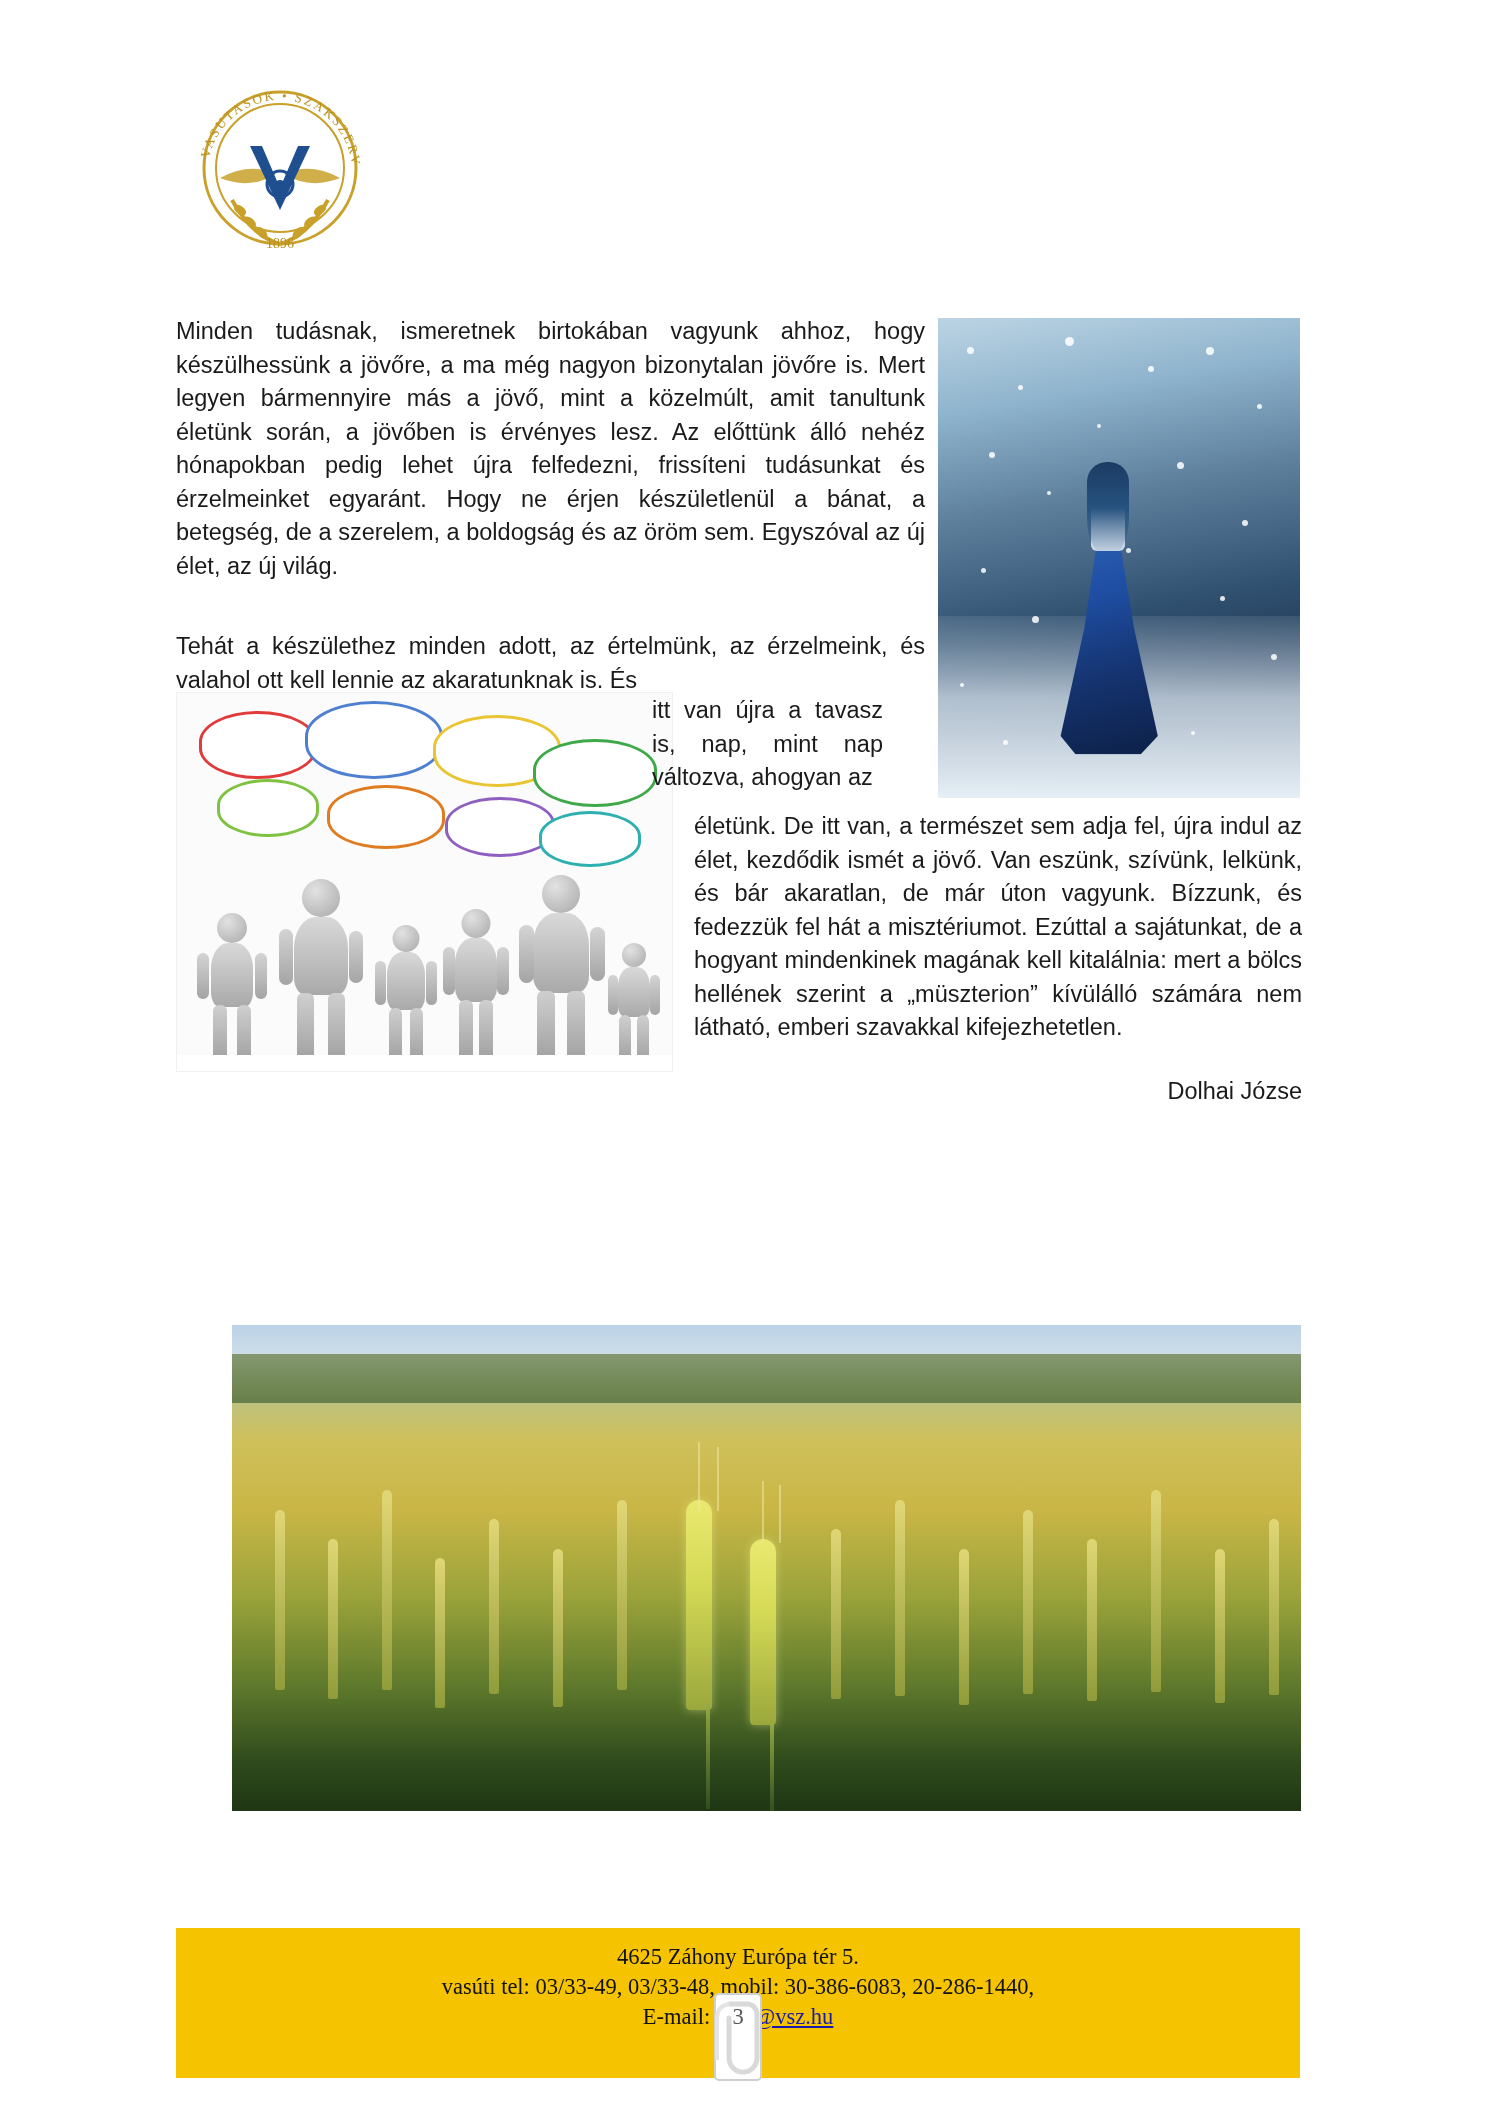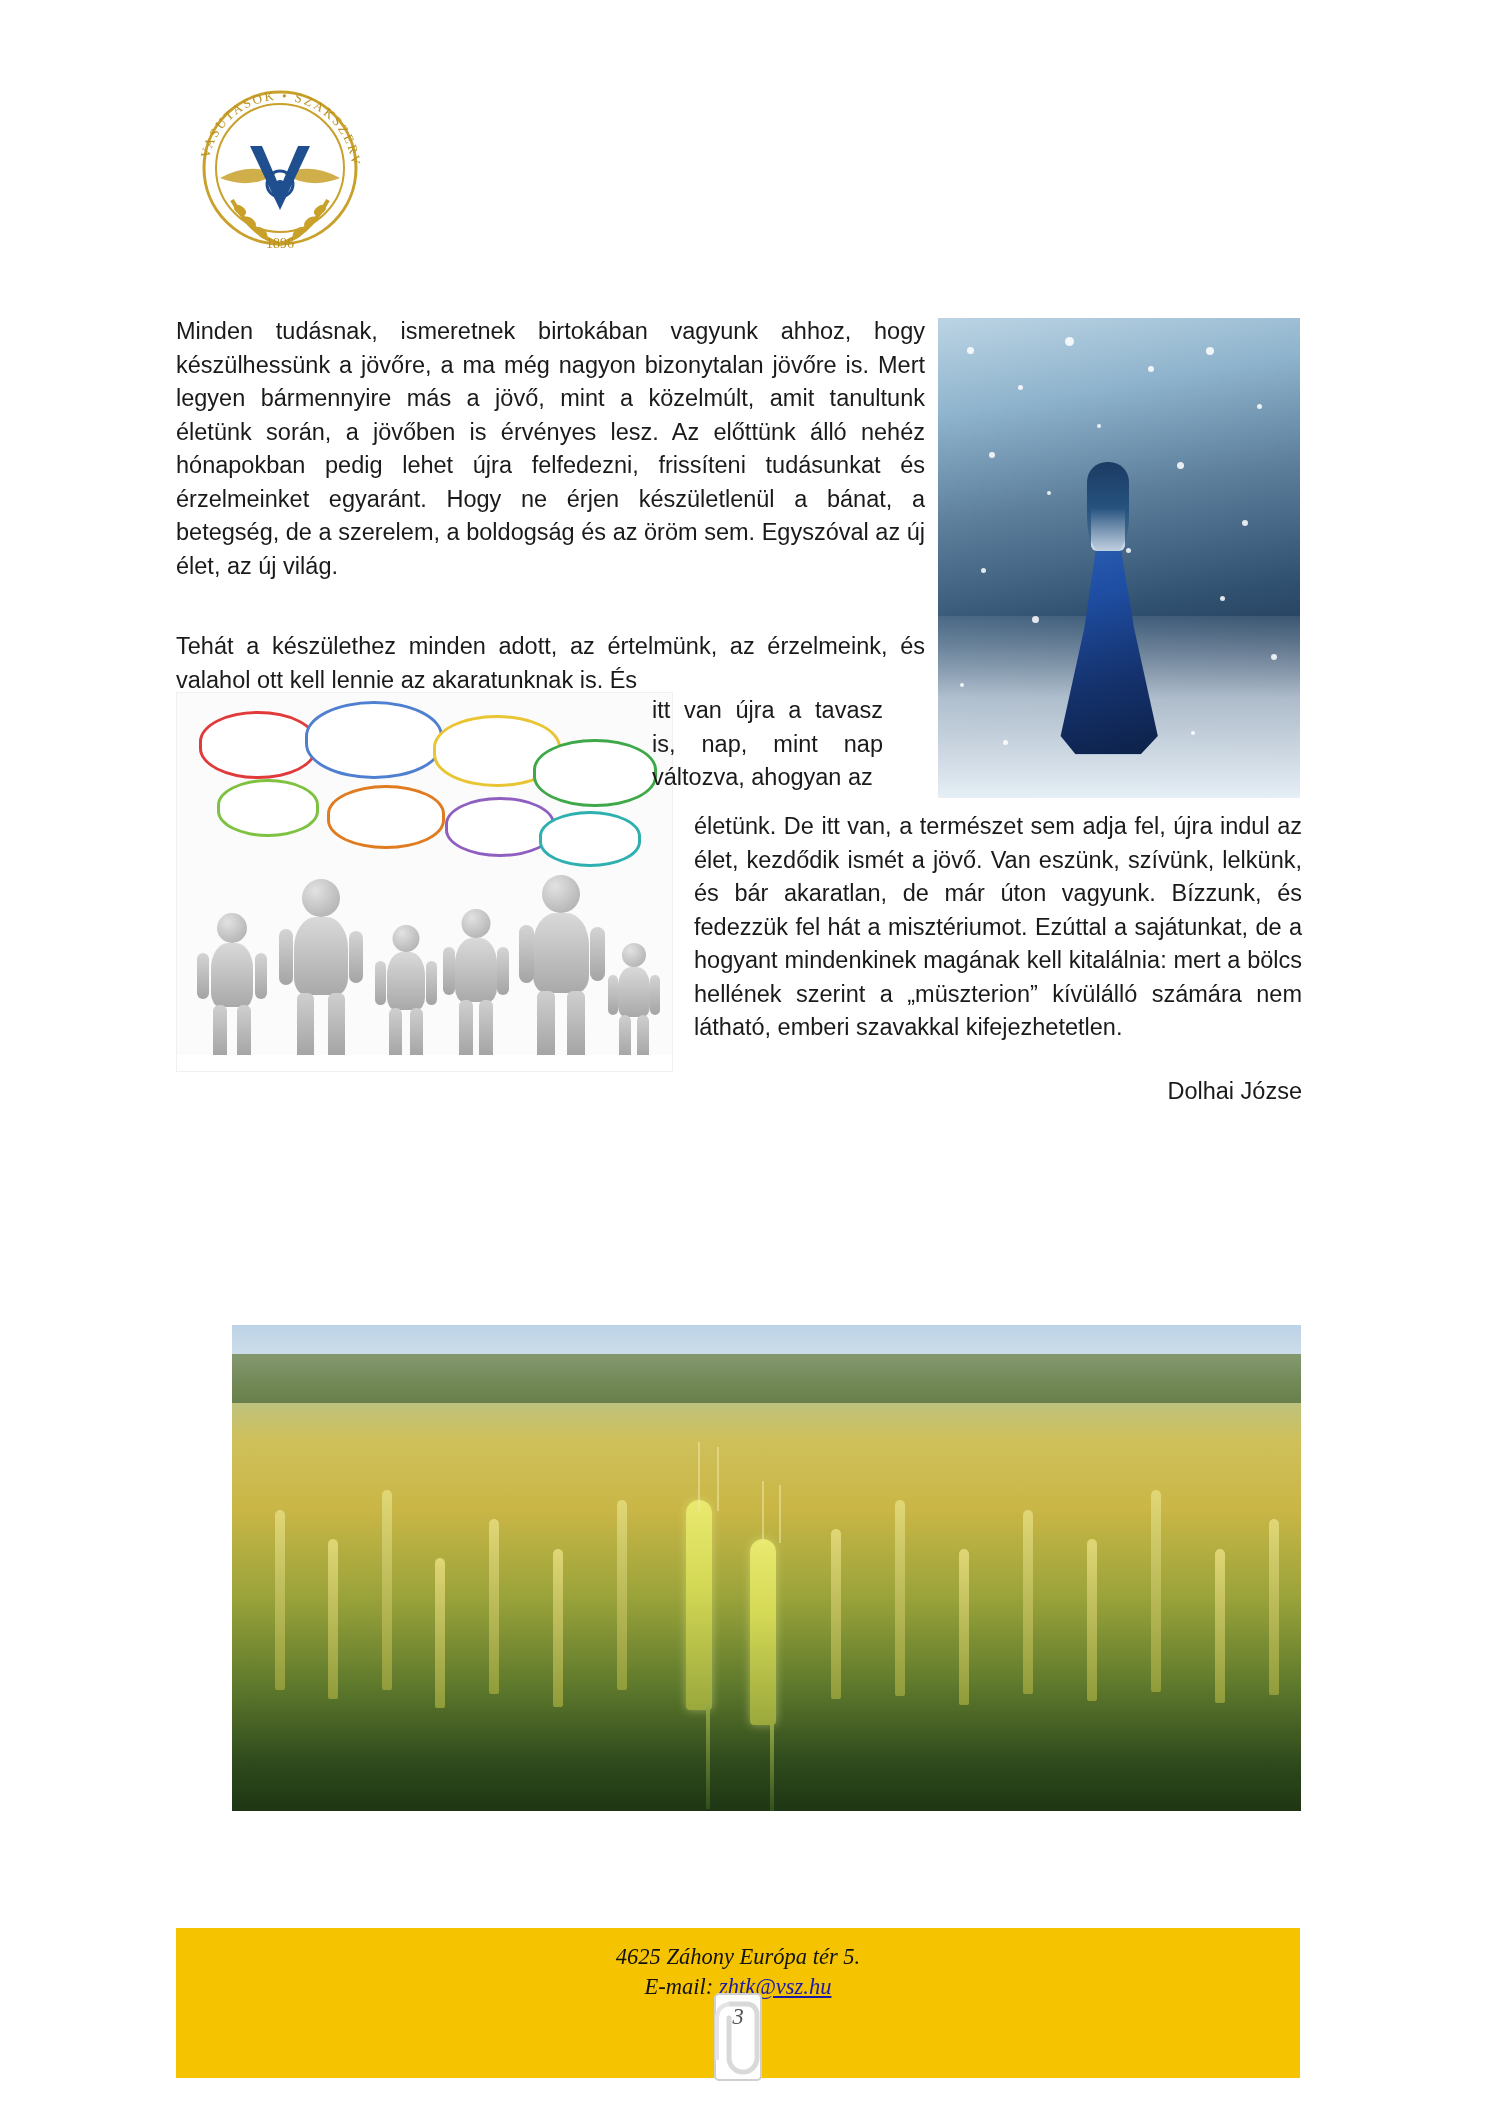--- a/index.html
+++ b/index.html
@@ -252,21 +252,20 @@
     width: 1124px;
     height: 150px;
     background: #f5c300;
     font-family: "Liberation Serif", serif;
     color: #111111;
     text-align: center;
   }
   .footer div {
     font-size: 22.5px;
     line-height: 30px;
-    font-style: italic;
   }
   .footer .line1 { padding-top: 14px; }
   .footer .mail-link {
     color: #1a1aaa;
     text-decoration: underline;
   }
   .page-number {
     position: absolute;
     left: 0;
     top: 74px;
@@ -455,20 +454,21 @@
     <div class="stem" style="left:50.3%;top:82%;height:88px;"></div>
 
     <div class="awn" style="left:43.6%;top:24%;height:70px;"></div>
     <div class="awn" style="left:45.4%;top:25%;height:64px;"></div>
     <div class="awn" style="left:49.6%;top:32%;height:62px;"></div>
     <div class="awn" style="left:51.2%;top:33%;height:58px;"></div>
   </div>
 
   <div class="footer">
     <div class="line1">4625 Záhony Európa tér 5.</div>
+    <div>vasúti tel: 03/33-49, 03/33-48, mobil: 30-386-6083, 20-286-1440,</div>
     <div>
       <span>E-mail: </span><a class="mail-link" href="#">zhtk@vsz.hu</a>
     </div>
 
     <div class="footer-clip">
       <svg width="106" height="96" viewBox="0 0 106 96" aria-hidden="true">
         <rect x="30" y="4" width="46" height="86" rx="4" fill="#ffffff" stroke="#cfcfcf" stroke-width="2"></rect>
         <path d="M44 14 h18 a10 10 0 0 1 10 10 v44 a14 14 0 0 1 -28 0 v-40" fill="none" stroke="#d9d9d9" stroke-width="5" stroke-linecap="round"></path>
         <path d="M44 14 q-12 2 -12 14 v42" fill="none" stroke="#e4e4e4" stroke-width="4"></path>
       </svg>

